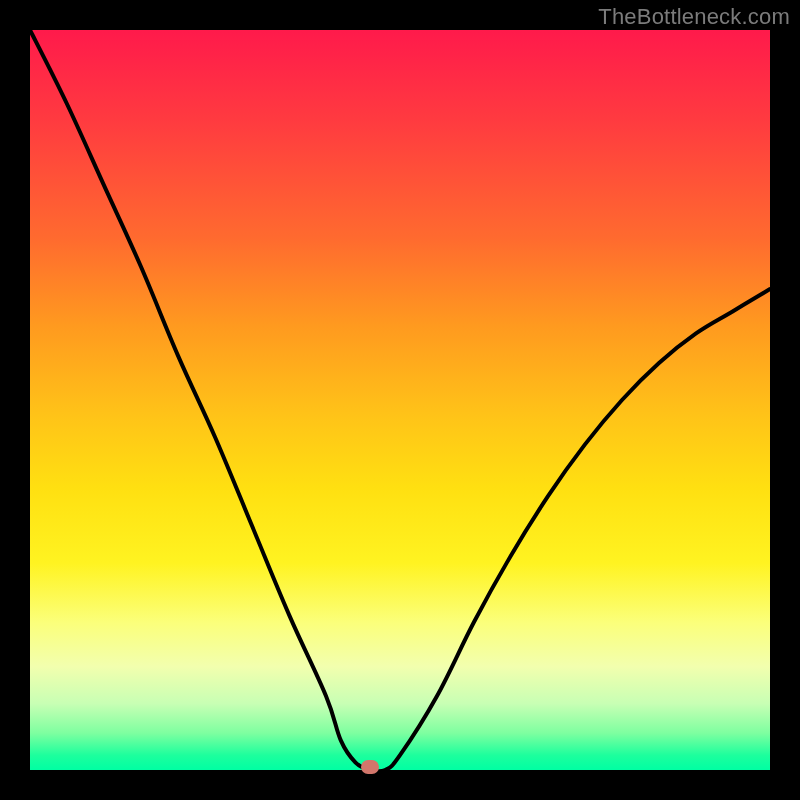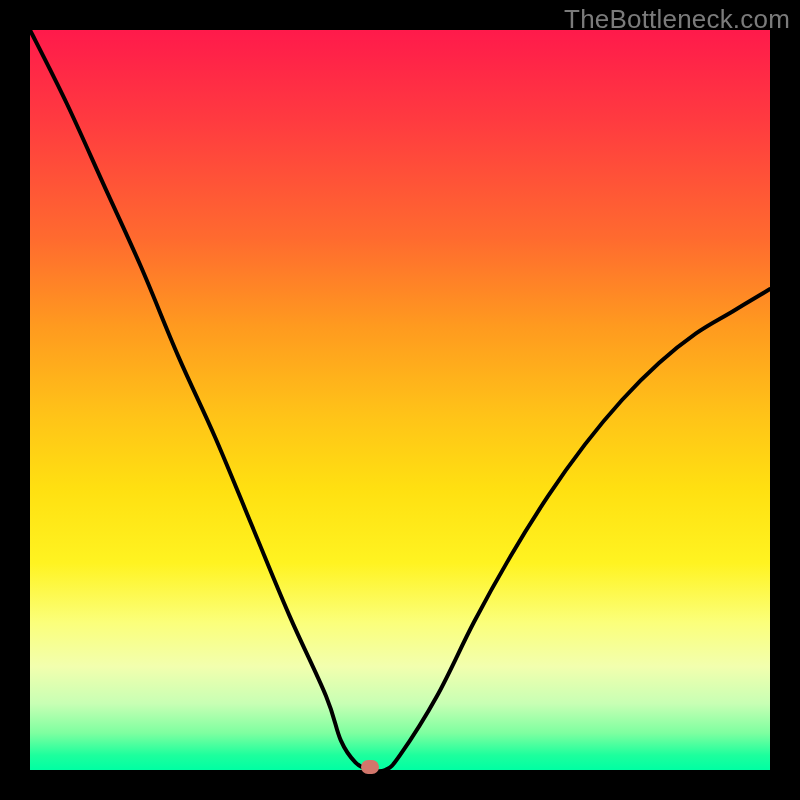--- a/index.html
+++ b/index.html
@@ -40,21 +40,21 @@
       #7effa0 95%,
       #1dff9d 98%,
       #00ffa3 100%
     );
   }
   .watermark {
     position: absolute;
     top: 4px;
     right: 10px;
     color: #7b7b7b;
-    font-size: 26px;
+    font-size: 22px;
     font-weight: 500;
     letter-spacing: 0.2px;
     user-select: none;
   }
   svg.curve {
     position: absolute;
     left: 0;
     top: 0;
     width: 740px;
     height: 740px;

